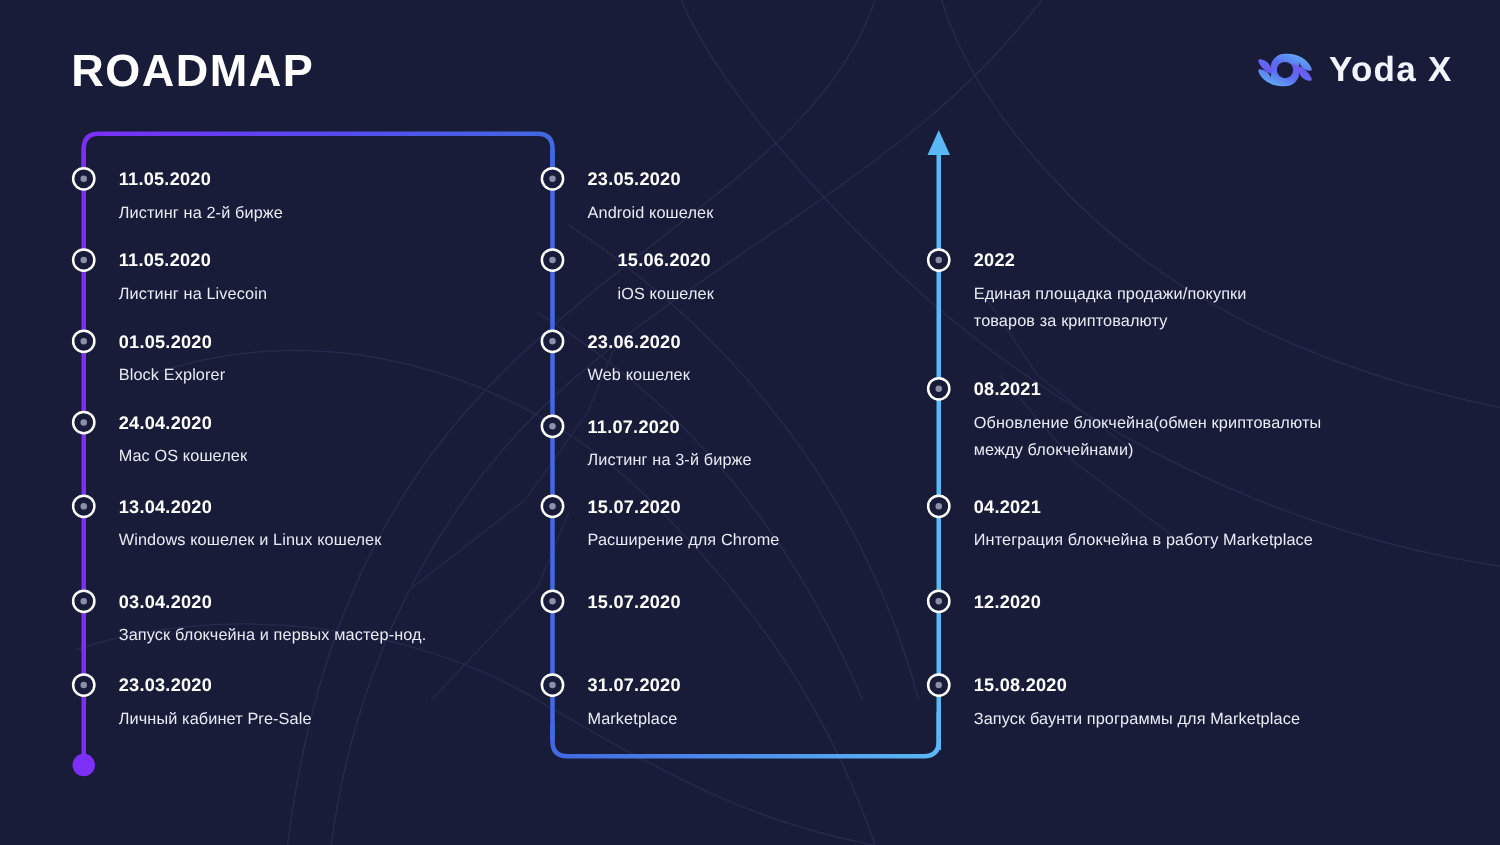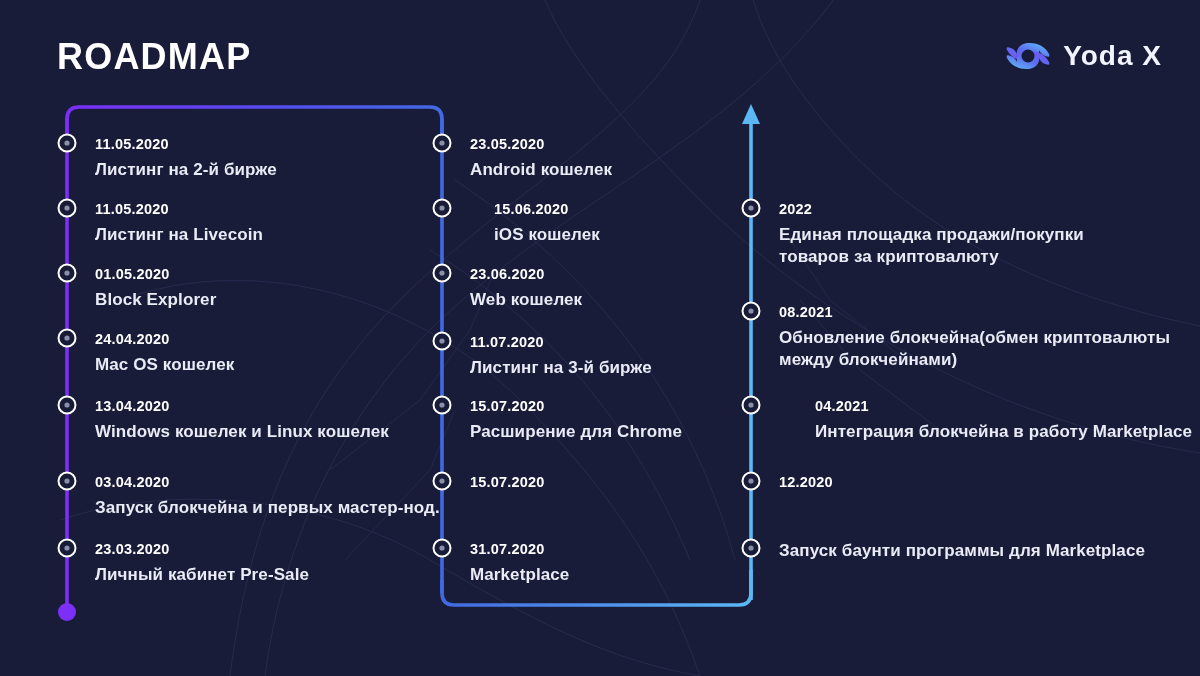--- a/index.html
+++ b/index.html
@@ -36,21 +36,21 @@
   
   .milestone {
     position:absolute; z-index:4;
   }
   .milestone .m-date {
     font-size:14.5px; font-weight:bold; color:#ffffff;
     letter-spacing:0.2px; line-height:18px;
     margin-bottom:6px; white-space:nowrap;
   }
   .milestone .m-desc {
-    font-size:17px; font-weight:700; color:#e9ebf5;
+    font-size:13px; font-weight:400; color:#e9ebf5;
     line-height:22px; letter-spacing:0.1px;
   }
   .milestone .m-desc .line2 { display:block; }
 </style>
 </head>
 <body>
 
 <svg id="bg-decor" viewBox="0 0 1200 676" xmlns="http://www.w3.org/2000/svg">
   <g fill="none" stroke="#2b3156" stroke-width="1" opacity="0.75">
     <path d="M 700 0 C 660 120 520 180 400 300 C 300 400 250 520 230 676"></path>
@@ -285,22 +285,23 @@
     <span class="line2">товаров за криптовалюту</span>
   </div>
 </div>
 <div class="milestone" style="left:779px; top:303px;">
   <div class="m-date">08.2021</div>
   <div class="m-desc">
     <span>Обновление блокчейна(обмен криптовалюты</span>
     <span class="line2">между блокчейнами)</span>
   </div>
 </div>
-<div class="milestone" style="left:779px; top:397px;margin-left:36px;">
+<div class="milestone" style="left:779px; top:397px;">
   <div class="m-date">04.2021</div>
   <div class="m-desc">Интеграция блокчейна в работу Marketplace</div>
 </div>
 <div class="milestone" style="left:779px; top:473px;">
   <div class="m-date">12.2020</div>
 </div>
 <div class="milestone" style="left:779px; top:540px;">
+  <div class="m-date">15.08.2020</div>
   <div class="m-desc">Запуск баунти программы для Marketplace</div>
 </div>
 
 </body></html>

